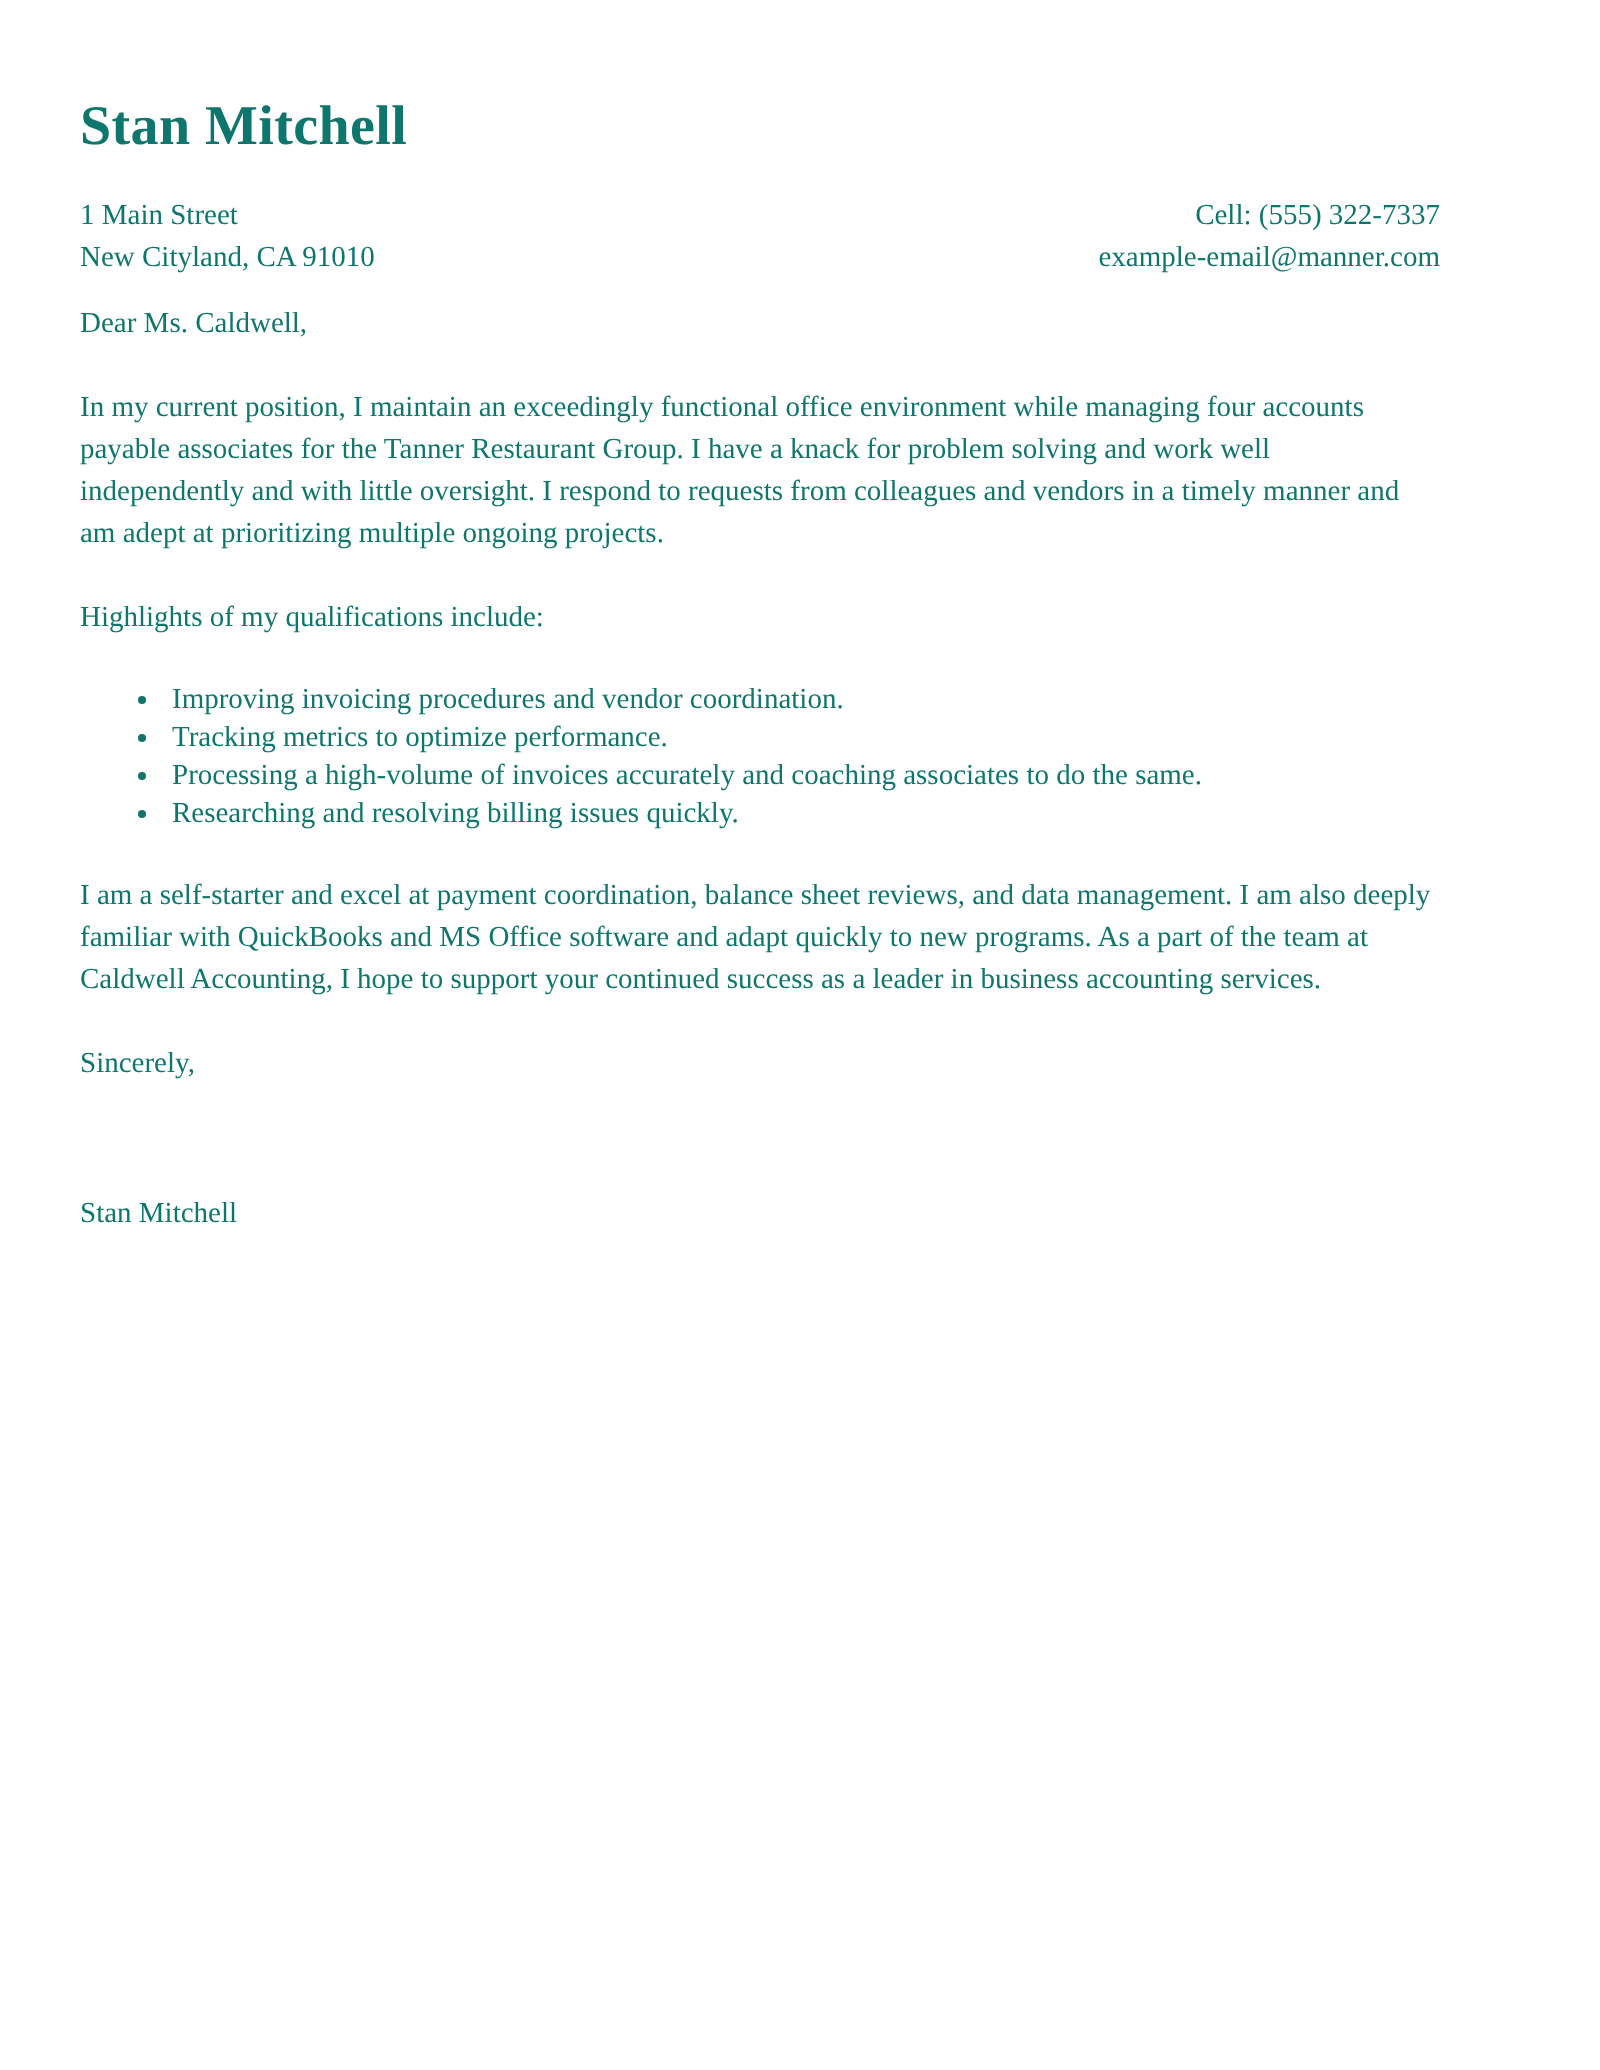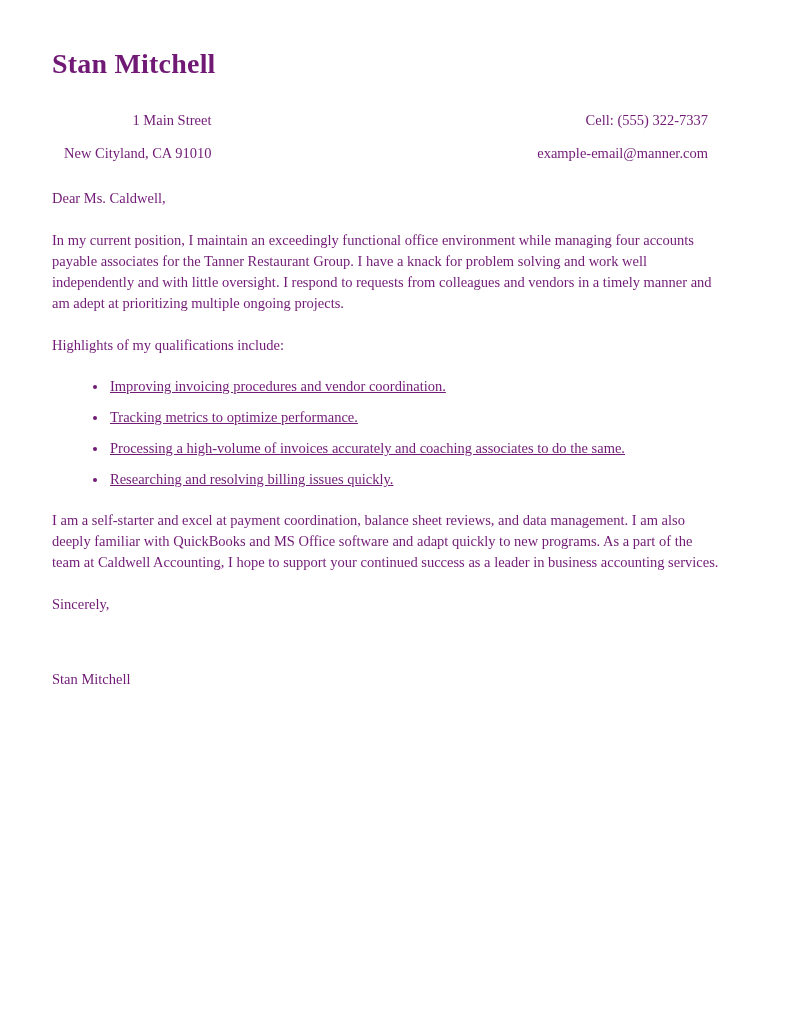--- a/index.html
+++ b/index.html
@@ -5,68 +5,66 @@
   html, body {
     margin: 0;
     padding: 0;
     background: #ffffff;
   }
   .page {
     position: relative;
     width: 800px;
     height: 1035px;
     box-sizing: border-box;
-    padding: 48px 80px 0 52px;
+    padding: 48px 80px 0 40px;
     background: #ffffff;
     font-family: "Liberation Serif", "DejaVu Serif", serif;
-    color: #701a75;
+    color: #0f766e;
     font-size: 14.5px;
     line-height: 21px;
   }
   .letter-name {
     font-size: 28px;
     font-weight: bold;
     margin: 0 0 18px 0;
     line-height: 32px;
     letter-spacing: 0.2px;
   }
   .header-row {
     display: flex;
     justify-content: space-between;
     align-items: flex-start;
     margin-bottom: 12px;
   }
   .address-block p,
   .contact-block p {
-    margin: 12px;
+    margin: 0;
     line-height: 21px;
-    text-align: right;
   }
   .contact-block {
     text-align: right;
   }
   .body-paragraph {
     margin: 0 0 21px 0;
   }
   .salutation {
     margin: 4px 0 21px 0;
   }
   .highlights-intro {
     margin: 0 0 21px 0;
   }
   ul.highlights-list {
     margin: 0 0 21px 0;
     padding: 0 0 0 44px;
     list-style: disc outside;
   }
   ul.highlights-list li {
-    margin: 12px;
+    margin: 0;
     padding-left: 2px;
     line-height: 19px;
-    text-decoration: underline;
   }
   .closing {
     margin: 0 0 0 0;
   }
   .signature {
     margin: 54px 0 0 0;
   }
 </style>
 </head>
 <body>

